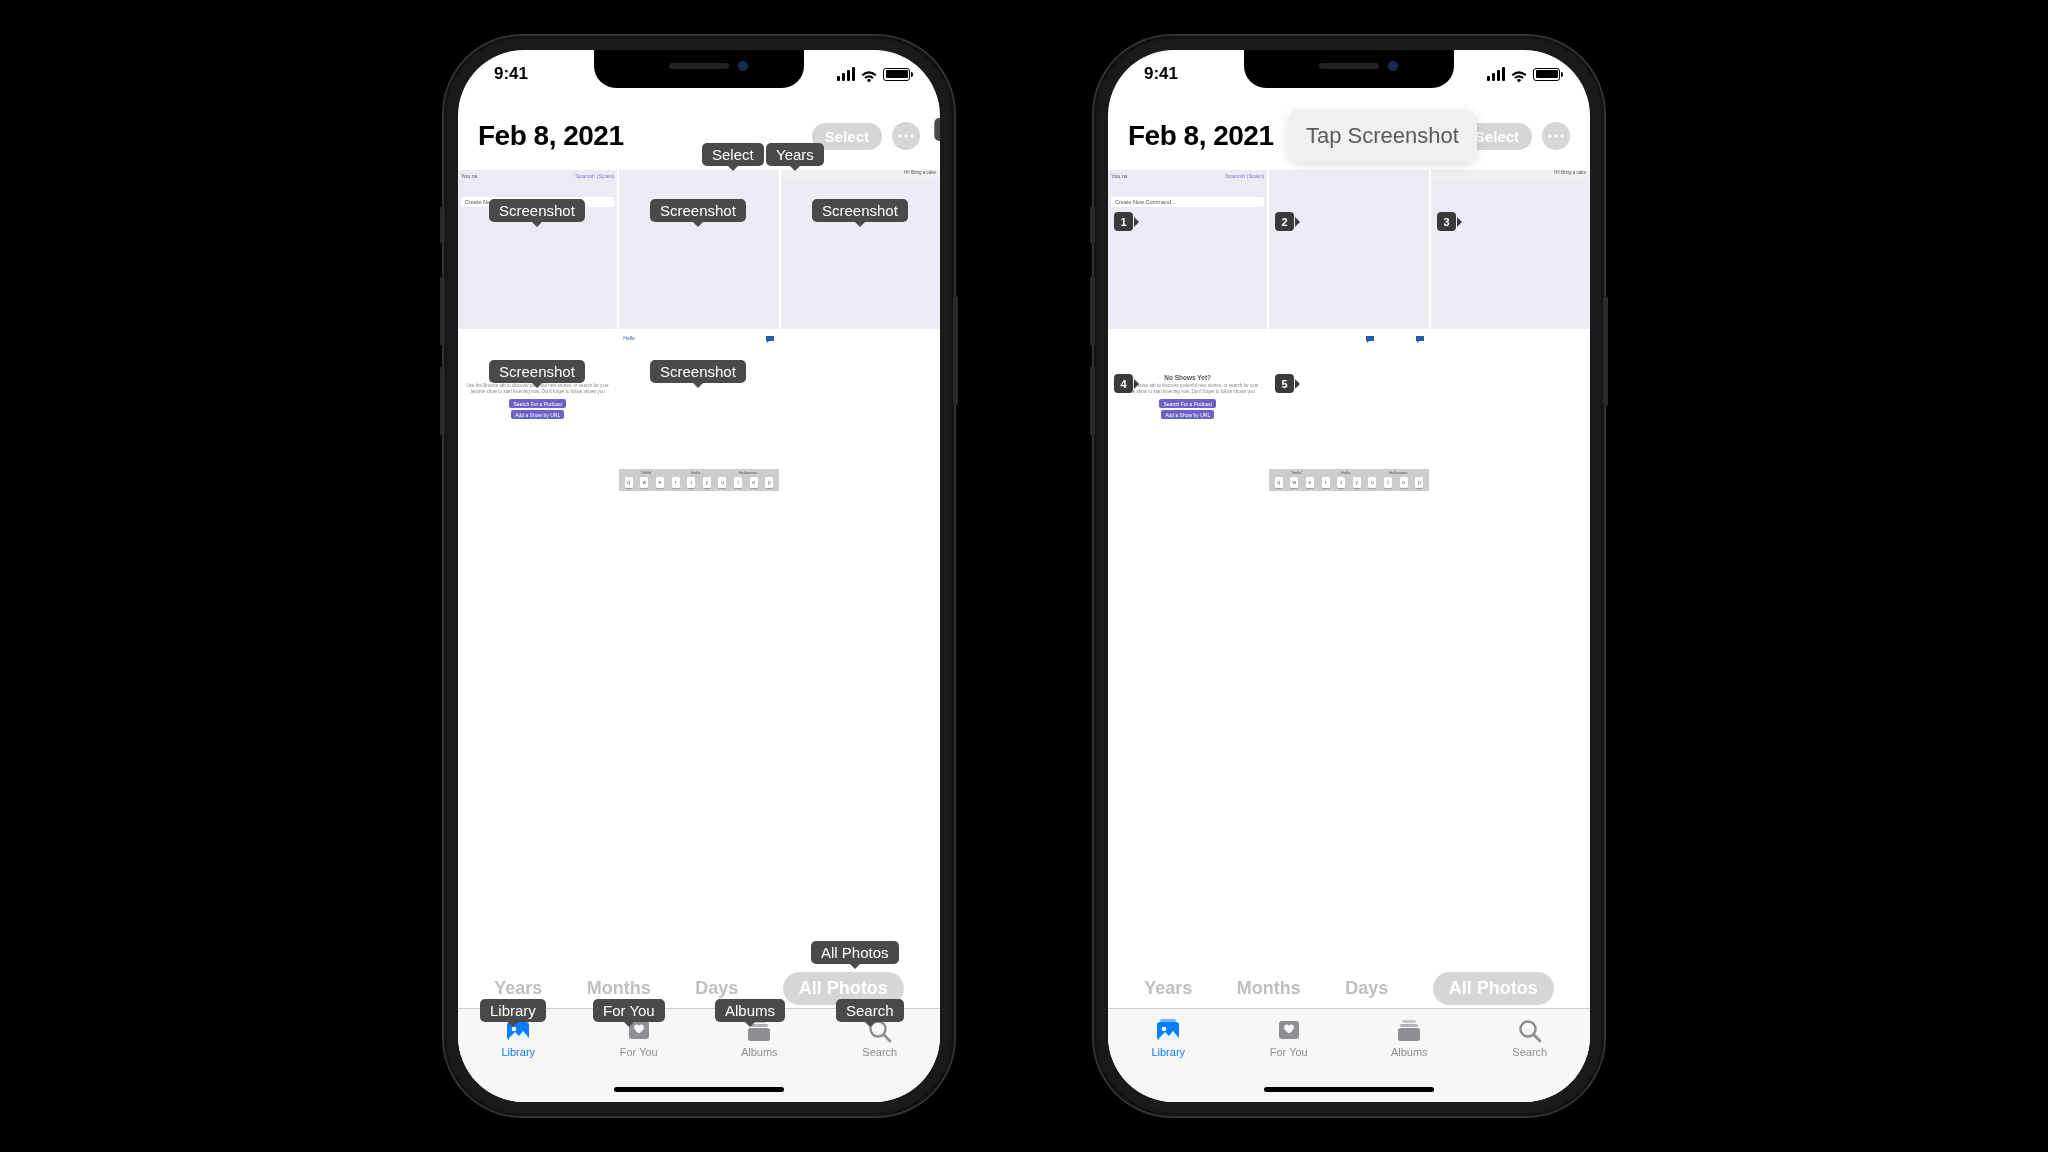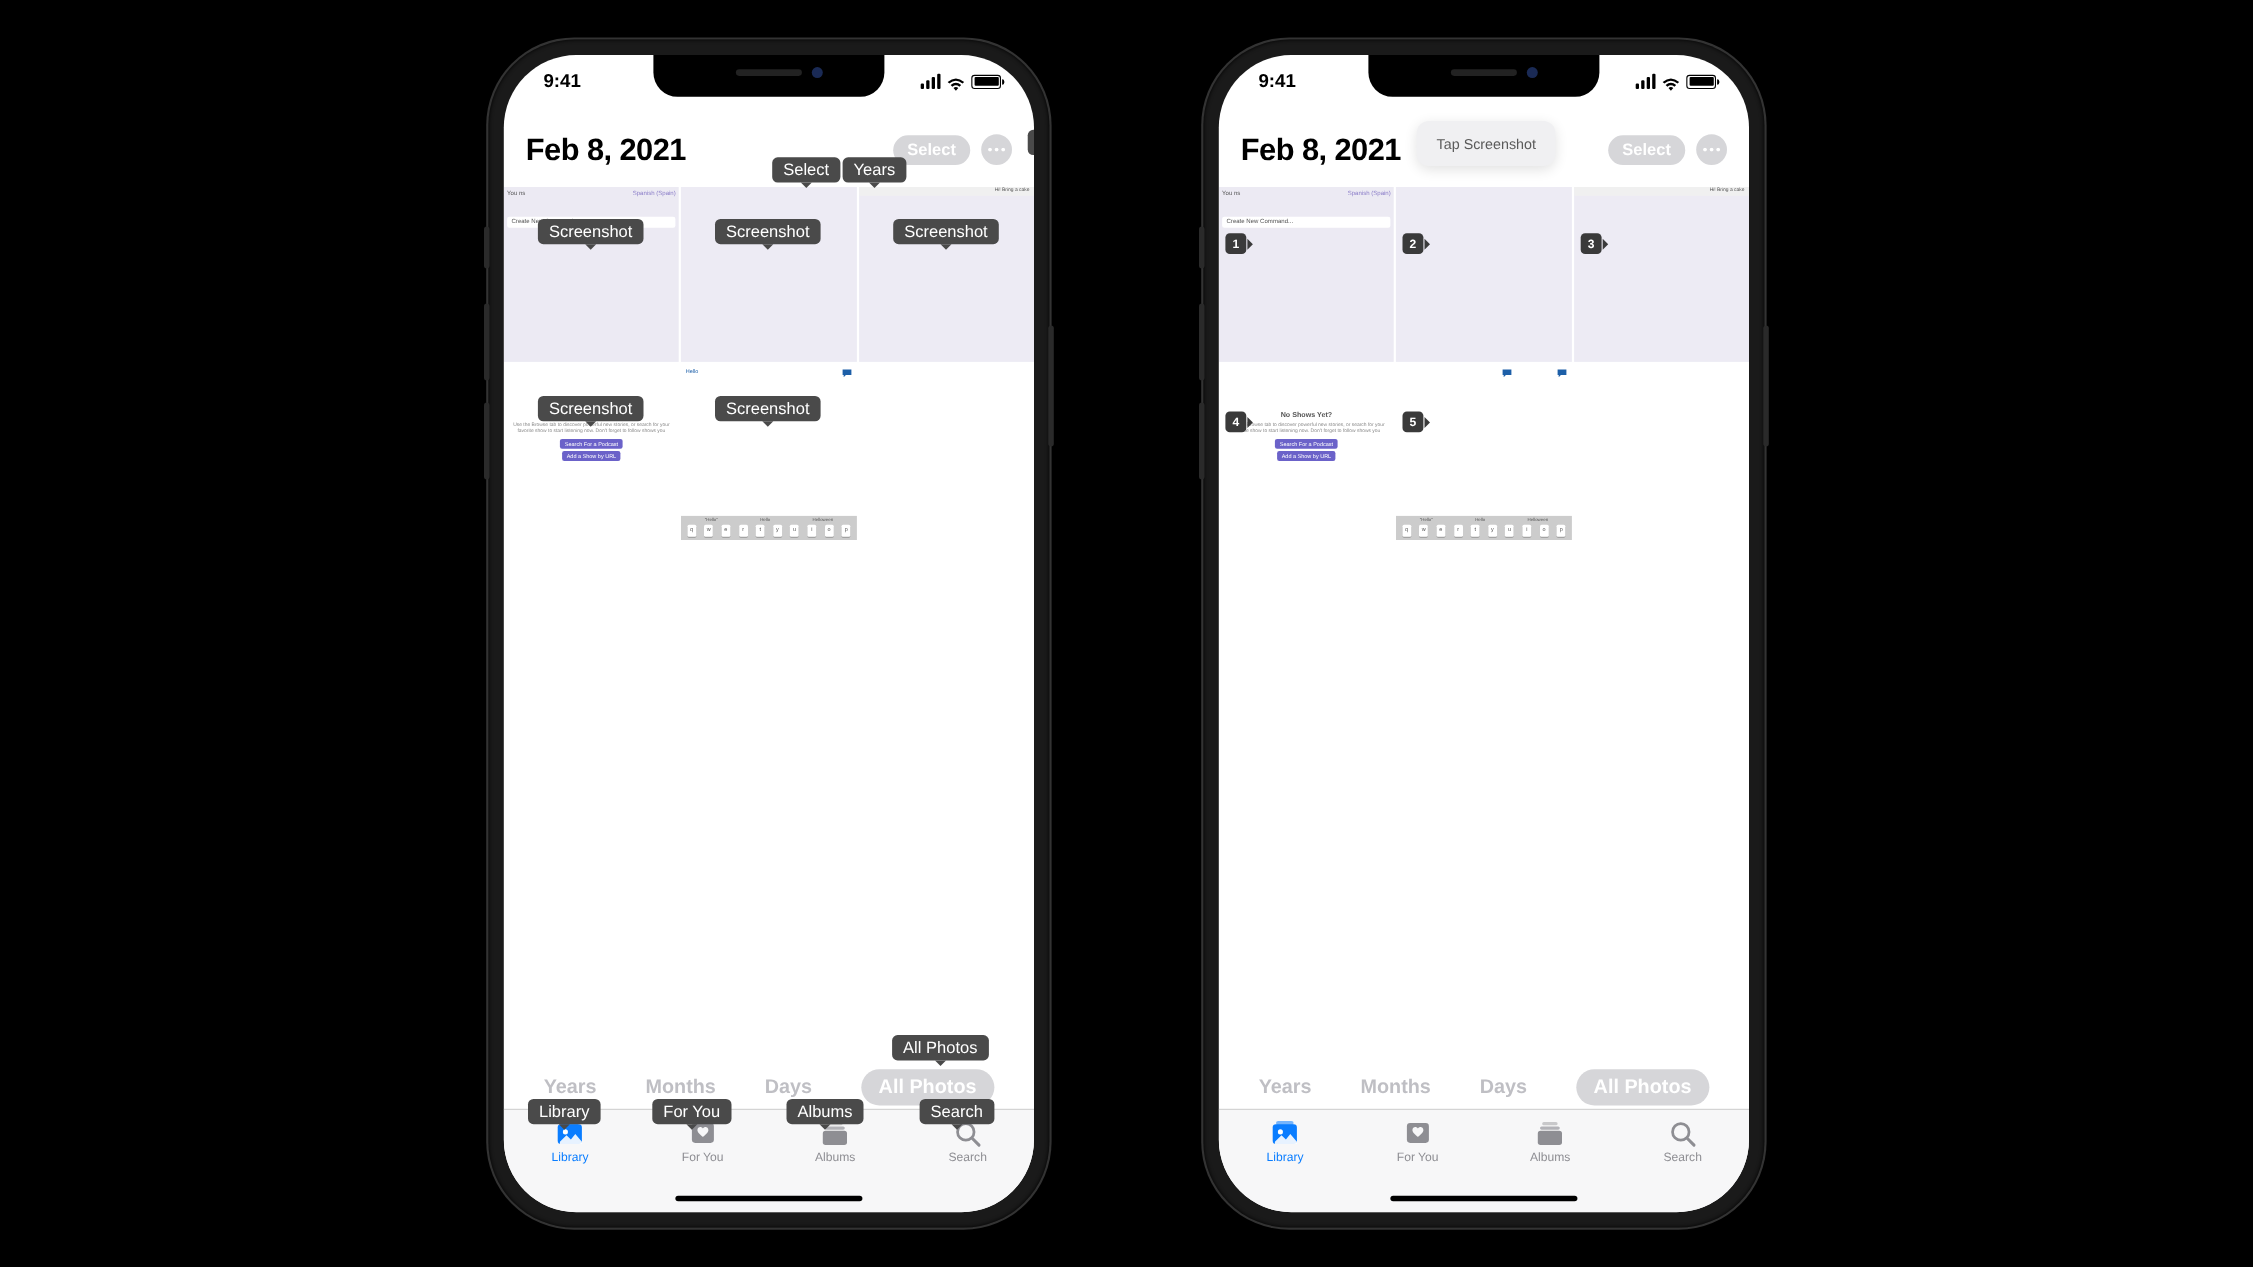--- a/index.html
+++ b/index.html
@@ -190,21 +190,21 @@
     position: absolute;
     right: -6px; top: 50%; transform: translateY(-50%);
     border: 5px solid transparent;
     border-left-color: #3a3a3a;
     border-right: none;
   }
   .tap-card {
     position: absolute;
     background: #f0f0f2;
     color: #5a5a5a;
-    font-size: 13px;
+    font-size: 22px;
     padding: 13px 18px;
     border-radius: 11px;
     box-shadow: 0 3px 12px rgba(0,0,0,0.12);
     z-index: 70;
   }
 
   .segmented {
     position: absolute;
     bottom: 94px; left: 14px; right: 14px;
     height: 40px;

